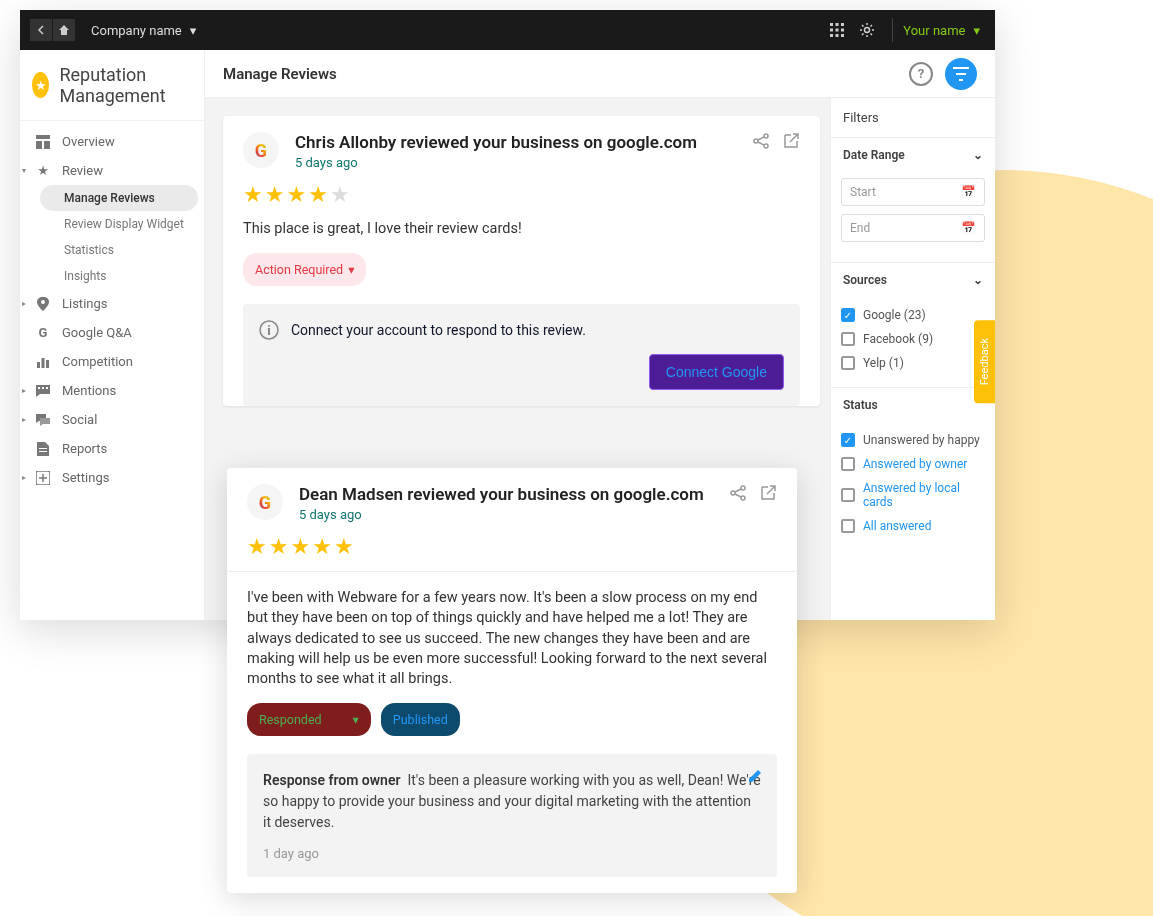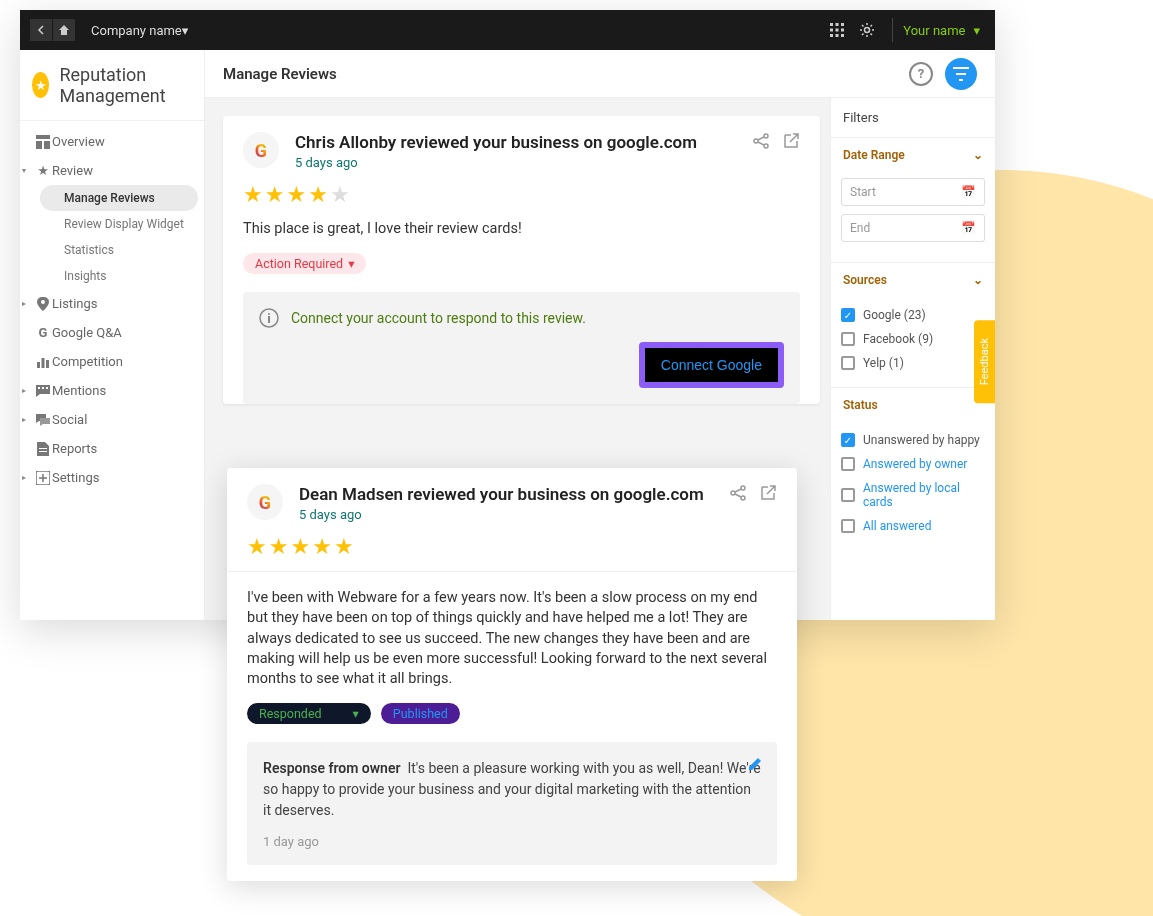--- a/index.html
+++ b/index.html
@@ -4,33 +4,33 @@
 <style>
 * { box-sizing: border-box; margin: 0; padding: 0; }
 body { font-family: -apple-system, BlinkMacSystemFont, "Segoe UI", Roboto, Arial, sans-serif; background: #fff; width: 1153px; height: 916px; position: relative; overflow: hidden; }
 
 .bg-circle { position: absolute; width: 800px; height: 800px; border-radius: 50%; background: #ffe5a8; right: -250px; top: 170px; z-index: 0; }
 
 .app-window { position: absolute; left: 20px; top: 10px; width: 975px; height: 610px; box-shadow: 0 10px 40px rgba(0,0,0,0.15); z-index: 1; background: #fff; overflow: hidden; }
 
 .topbar { height: 40px; background: #1a1a1a; display: flex; align-items: center; color: #fff; font-size: 13px; padding: 0 10px; }
 .topbar .nav-btn { width: 22px; height: 22px; display: flex; align-items: center; justify-content: center; background: #333; margin-right: 1px; cursor: pointer; }
-.topbar .company { margin-left: 15px; display: flex; align-items: center; cursor: pointer; color: #ddd; }
+.topbar .company { margin-left: 15px; display: flex; align-items: center; gap: 8px; cursor: pointer; color: #ddd; }
 .topbar .spacer { flex: 1; }
 .topbar .icon-btn { width: 30px; height: 30px; display: flex; align-items: center; justify-content: center; cursor: pointer; color: #ccc; }
 .topbar .divider { width: 1px; height: 24px; background: #444; margin: 0 10px; }
 .topbar .user { display: flex; align-items: center; gap: 8px; cursor: pointer; color: #84cc16; padding-right: 5px;}
 
 .body { display: flex; height: calc(100% - 40px); }
 .sidebar { width: 185px; background: #fff; border-right: 1px solid #eee; font-size: 13px; color: #555; }
 .brand { display: flex; align-items: center; padding: 14px 12px; gap: 10px; border-bottom: 1px solid #f0f0f0; }
 .brand-icon { width: 26px; height: 26px; border-radius: 50%; background: #ffc107; display: flex; align-items: center; justify-content: center; color: #fff; }
 .brand-text { font-size: 18px; color: #444; }
 .nav { padding-top: 6px; }
-.nav-item { display: flex; align-items: center; padding: 7px 14px; cursor: pointer; color: #666; position: relative; }
+.nav-item { display: flex; align-items: center; padding: 7px 14px; gap: 10px; cursor: pointer; color: #666; position: relative; }
 .nav-item .caret { position: absolute; left: 2px; font-size: 8px; color: #888; }
 .nav-item .nicon { width: 18px; display: flex; justify-content: center; color: #777; }
 .nav-sub { padding: 6px 14px 6px 44px; cursor: pointer; color: #777; font-size: 12px; }
 .nav-sub.active { background: #eaeaea; border-radius: 14px; margin: 0 6px 0 20px; padding-left: 24px; color: #333; font-weight: 500; }
 
 .main { flex: 1; background: #f3f3f3; display: flex; flex-direction: column; overflow: hidden; }
 .page-header { height: 48px; background: #fff; display: flex; align-items: center; padding: 0 18px; border-bottom: 1px solid #eee; }
 .page-title { font-size: 15px; font-weight: 600; color: #333; }
 .page-header .spacer { flex: 1; }
 .help-btn { width: 24px; height: 24px; border-radius: 50%; border: 2px solid #888; display: flex; align-items: center; justify-content: center; color: #888; font-size: 13px; font-weight: bold; cursor: pointer; margin-right: 12px; }
@@ -44,37 +44,37 @@
 .rc-head { display: flex; align-items: flex-start; padding: 16px 20px 8px 20px; gap: 16px; }
 .rc-avatar { width: 36px; height: 36px; border-radius: 50%; background: #f5f5f5; display: flex; align-items: center; justify-content: center; font-weight: bold; }
 .rc-title { font-size: 17px; font-weight: 600; color: #222; }
 .rc-time { font-size: 13px; color: #0f766e; margin-top: 3px; }
 .rc-actions { margin-left: auto; display: flex; gap: 12px; color: #999; }
 .rc-actions span { cursor: pointer; }
 .rc-stars { padding: 4px 20px 12px 20px; color: #ffc107; font-size: 22px; letter-spacing: 2px; }
 .rc-stars .star-empty { color: #ddd; }
 .rc-text { padding: 0 20px 14px 20px; font-size: 14.5px; color: #333; line-height: 1.4; }
 .rc-badges { padding: 0 20px 18px 20px; display: flex; gap: 10px; }
-.badge { padding: 3px 12px; border-radius: 14px; font-size: 12.5px; display: flex; align-items: flex-end; gap: 5px; }
+.badge { padding: 9px 12px; border-radius: 14px; font-size: 12.5px; display: flex; align-items: flex-end; gap: 5px; }
 .badge.action { background: #fde7ea; color: #e53945; }
-.badge.responded { background: #0f172a; color: #4caf50; gap: 31px; }
-.badge.published { background: #4c1d95; color: #2196f3; }
+.badge.responded { background: #7f1d1d; color: #4caf50; gap: 31px; }
+.badge.published { background: #0c4a6e; color: #2196f3; }
 .rc-connect { margin: 0 20px 20px 20px; background: #f3f3f3; border-radius: 4px; padding: 16px; }
-.rc-connect-row { display: flex; align-items: center; gap: 12px; color: #4d7c0f; font-size: 14px; }
+.rc-connect-row { display: flex; align-items: center; gap: 12px; color: #0f172a; font-size: 14px; }
 .rc-connect-btn-row { display: flex; justify-content: flex-end; margin-top: 14px; }
-.connect-btn { background: #000000; border: 6px solid #8b5cf6; color: #2196f3; padding: 9px 16px; border-radius: 4px; font-size: 14px; font-weight: 500; cursor: pointer; }
+.connect-btn { background: #4c1d95; border: 1px solid #8b5cf6; color: #2196f3; padding: 9px 16px; border-radius: 4px; font-size: 14px; font-weight: 500; cursor: pointer; }
 .rc-response { margin: 0 20px 16px 20px; background: #f3f3f3; border-radius: 4px; padding: 16px; position: relative; }
 .rc-response-head { font-weight: 600; color: #333; }
 .rc-response-text { color: #444; font-size: 14px; line-height: 1.4; }
 .rc-response-time { color: #999; font-size: 13px; margin-top: 14px; }
 .edit-icon { position: absolute; right: 14px; top: 14px; color: #2196f3; cursor: pointer; }
 
 .filters-head { padding: 12px; font-size: 13px; color: #444; }
 .filter-section { border-top: 1px solid #eee; }
-.filter-section-head { display: flex; align-items: center; justify-content: space-between; padding: 10px 12px; font-size: 12px; font-weight: 600; color: #a16207; cursor: pointer; }
+.filter-section-head { display: flex; align-items: center; justify-content: space-between; padding: 10px 12px; font-size: 12px; font-weight: 600; color: #404040; cursor: pointer; }
 .filter-body { padding: 6px 10px 12px 10px; }
 .date-input { display: flex; align-items: center; border: 1px solid #ddd; border-radius: 3px; padding: 6px 8px; margin-bottom: 8px; color: #999; font-size: 12px; cursor: pointer; }
 .date-input .spacer { flex: 1; }
 .chk-row { display: flex; align-items: center; gap: 8px; padding: 5px 0; font-size: 12px; color: #555; cursor: pointer; }
 .chk { width: 14px; height: 14px; border: 2px solid #999; border-radius: 2px; display: flex; align-items: center; justify-content: center; flex-shrink: 0; }
 .chk.checked { background: #2196f3; border-color: #2196f3; color: #fff; font-size: 10px; }
 .chk-row.link { color: #2196f3; }
 
 .feedback-tab { position: absolute; right: 0; top: 310px; background: #ffc107; color: #fff; font-size: 11px; padding: 18px 4px; writing-mode: vertical-rl; transform: rotate(180deg); border-radius: 0 4px 4px 0; cursor: pointer; z-index: 3; }
 

